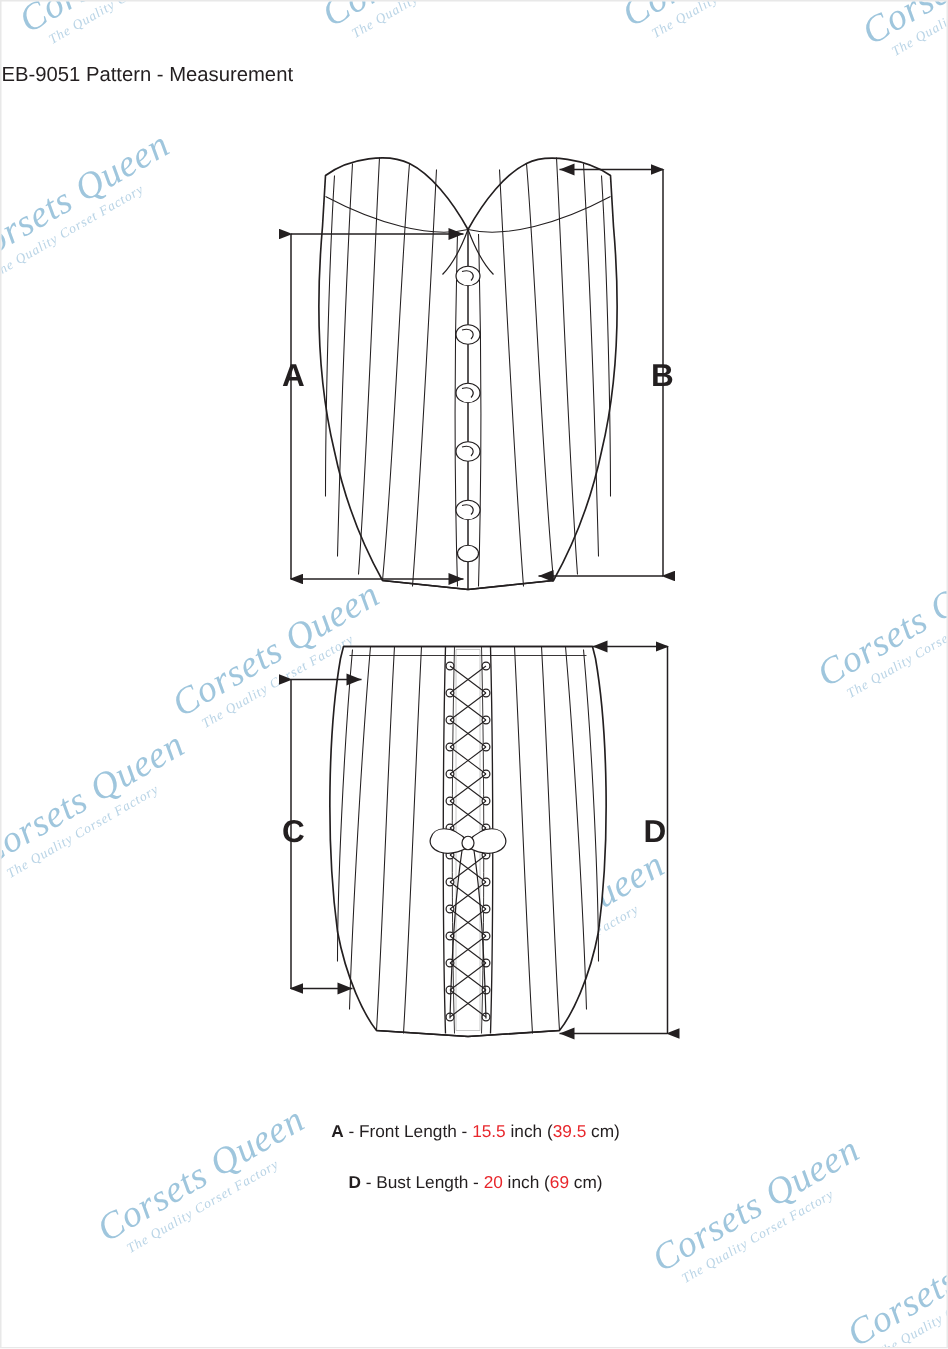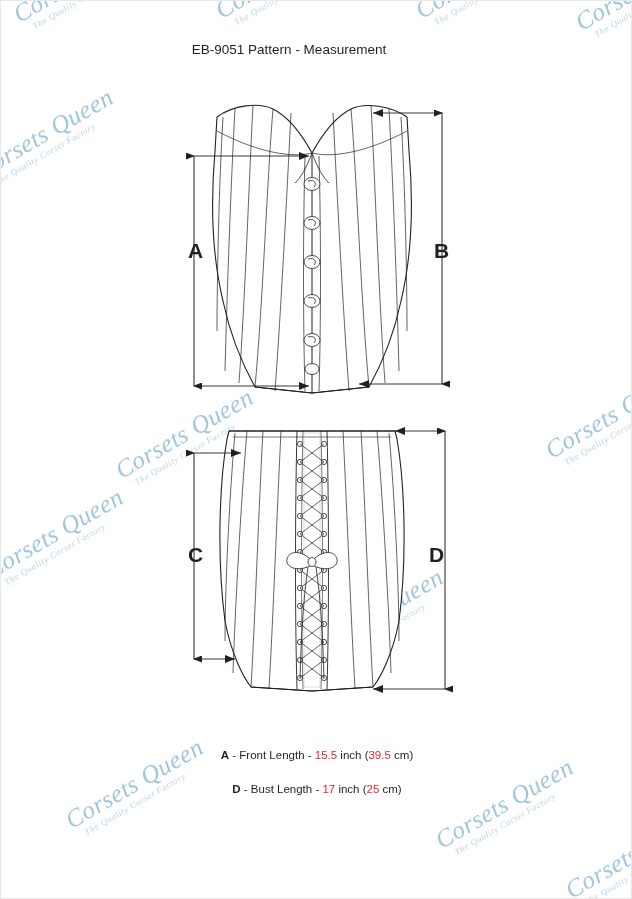--- a/index.html
+++ b/index.html
@@ -46,21 +46,20 @@
     display: block;
     margin-left: 10px;
   }
 
   
   .title {
     position: absolute;
     top: 41px;
     left: 0;
     width: 576px;
-    text-align: center;
     font-size: 13.5px;
     color: #231f20;
     font-family: "Liberation Sans", sans-serif;
   }
 
   
   .legend {
     position: absolute;
     left: 0;
     width: 632px;
@@ -398,19 +397,19 @@
   <div class="legend" style="top:744px;">
 
     <div class="legend-row row1">
       <div class="legend-item">
         <span class="key">A</span><span> - Front Length - </span><span class="val">15.5</span><span> inch (</span><span class="val">39.5</span><span> cm)</span>
       </div>
     </div>
 
     <div class="legend-row row2">
       <div class="legend-item">
-        <span class="key">D</span><span> - Bust Length - </span><span class="val">17</span><span> inch (</span><span class="val">25</span><span> cm)</span>
+        <span class="key">D</span><span> - Bust Length - </span><span class="val">20</span><span> inch (</span><span class="val">69</span><span> cm)</span>
       </div>
     </div>
 
   </div>
 
 </div>
 
 </body></html>

